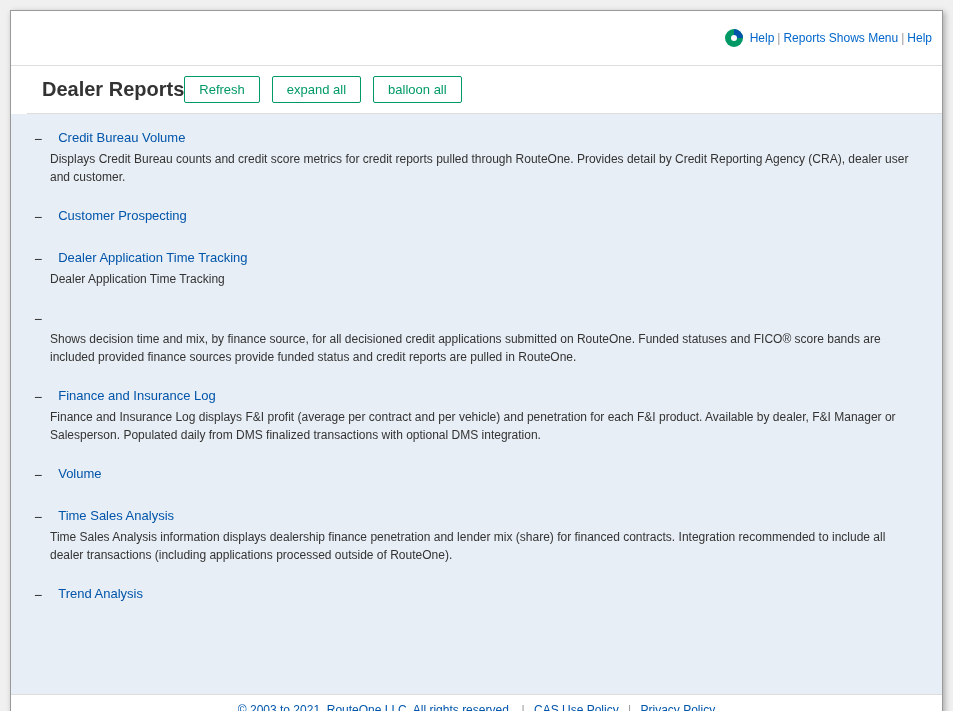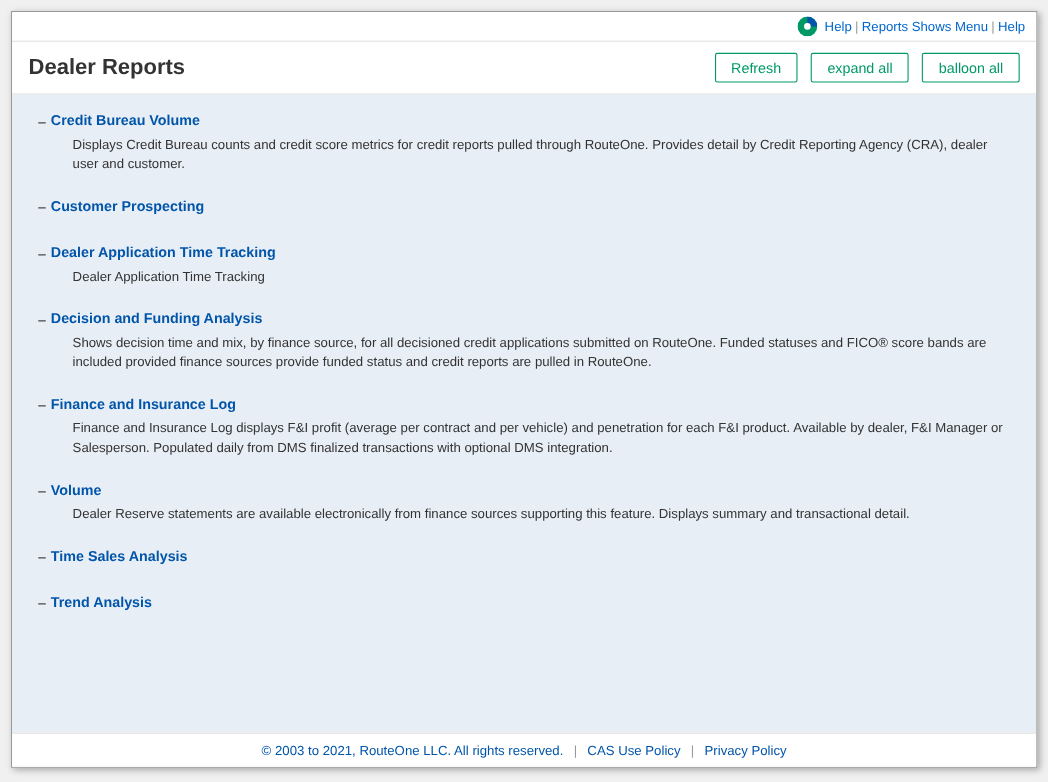--- a/index.html
+++ b/index.html
@@ -14,44 +14,44 @@
       padding: 10px;
     }
     .window {
       width: 953px;
       background: #fff;
       border: 1px solid #999;
       box-shadow: 2px 2px 6px rgba(0,0,0,0.3);
     }
     .top-bar {
       background: #fff;
-      padding: 4px 10px;
+      padding: 18px 10px;
       display: flex;
       justify-content: flex-end;
       align-items: center;
       font-size: 12px;
       color: #333;
       border-bottom: 1px solid #ddd;
     }
     .top-bar a {
       color: #0066cc;
       text-decoration: none;
       cursor: pointer;
     }
     .top-bar span {
       margin: 0 3px;
       color: #999;
     }
     .header {
       padding: 10px 15px;
       display: flex;
-      justify-content: space-between;
       align-items: center;
       background: #fff;
       border-bottom: 1px solid #ddd;
+      margin-left: 16px;
     }
     .header-title {
       font-size: 20px;
       font-weight: bold;
       color: #333;
     }
     .header-buttons {
       display: flex;
       gap: 12px;
     }
@@ -83,29 +83,30 @@
     .minus-icon {
       color: #333;
       font-size: 14px;
       margin-top: 1px;
       cursor: pointer;
       user-select: none;
       flex-shrink: 0;
     }
     .report-title {
       color: #0055aa;
-      font-weight: bold;
+      font-weight: normal;
       font-size: 13px;
       cursor: pointer;
+      margin-left: 12px;
     }
     .report-desc {
       color: #333;
       font-size: 12px;
       line-height: 1.5;
-      margin-left: 32px;
+      margin-left: 16px;
     }
     .footer {
       background: #fff;
       border-top: 1px solid #ddd;
       padding: 8px;
       text-align: center;
       font-size: 12px;
       color: #0055aa;
     }
     .footer a {
@@ -163,43 +164,42 @@
       <div class="report-section">
         <div class="report-header">
           <span class="minus-icon">−</span>
           <span class="report-title">Dealer Application Time Tracking</span>
         </div>
         <div class="report-desc">Dealer Application Time Tracking</div>
       </div>
       <div class="report-section">
         <div class="report-header">
           <span class="minus-icon">−</span>
-          <span class="report-title">Decision and Funding Analysis</span>
         </div>
         <div class="report-desc">Shows decision time and mix, by finance source, for all decisioned credit applications submitted on RouteOne. Funded statuses and FICO® score bands are included provided finance sources provide funded status and credit reports are pulled in RouteOne.</div>
       </div>
       <div class="report-section">
         <div class="report-header">
           <span class="minus-icon">−</span>
           <span class="report-title">Finance and Insurance Log</span>
         </div>
         <div class="report-desc">Finance and Insurance Log displays F&amp;I profit (average per contract and per vehicle) and penetration for each F&amp;I product. Available by dealer, F&amp;I Manager or Salesperson. Populated daily from DMS finalized transactions with optional DMS integration.</div>
       </div>
       <div class="report-section">
         <div class="report-header">
           <span class="minus-icon">−</span>
           <span class="report-title">Volume</span>
         </div>
-        <div class="report-desc">Dealer Reserve statements are available electronically from finance sources supporting this feature. Displays summary and transactional detail.</div>
       </div>
       <div class="report-section">
         <div class="report-header">
           <span class="minus-icon">−</span>
           <span class="report-title">Time Sales Analysis</span>
         </div>
+        <div class="report-desc">Time Sales Analysis information displays dealership finance penetration and lender mix (share) for financed contracts. Integration recommended to include all dealer transactions (including applications processed outside of RouteOne).</div>
       </div>
       <div class="report-section">
         <div class="report-header">
           <span class="minus-icon">−</span>
           <span class="report-title">Trend Analysis</span>
         </div>
       </div>
     </div>
 
   <div class="footer">

